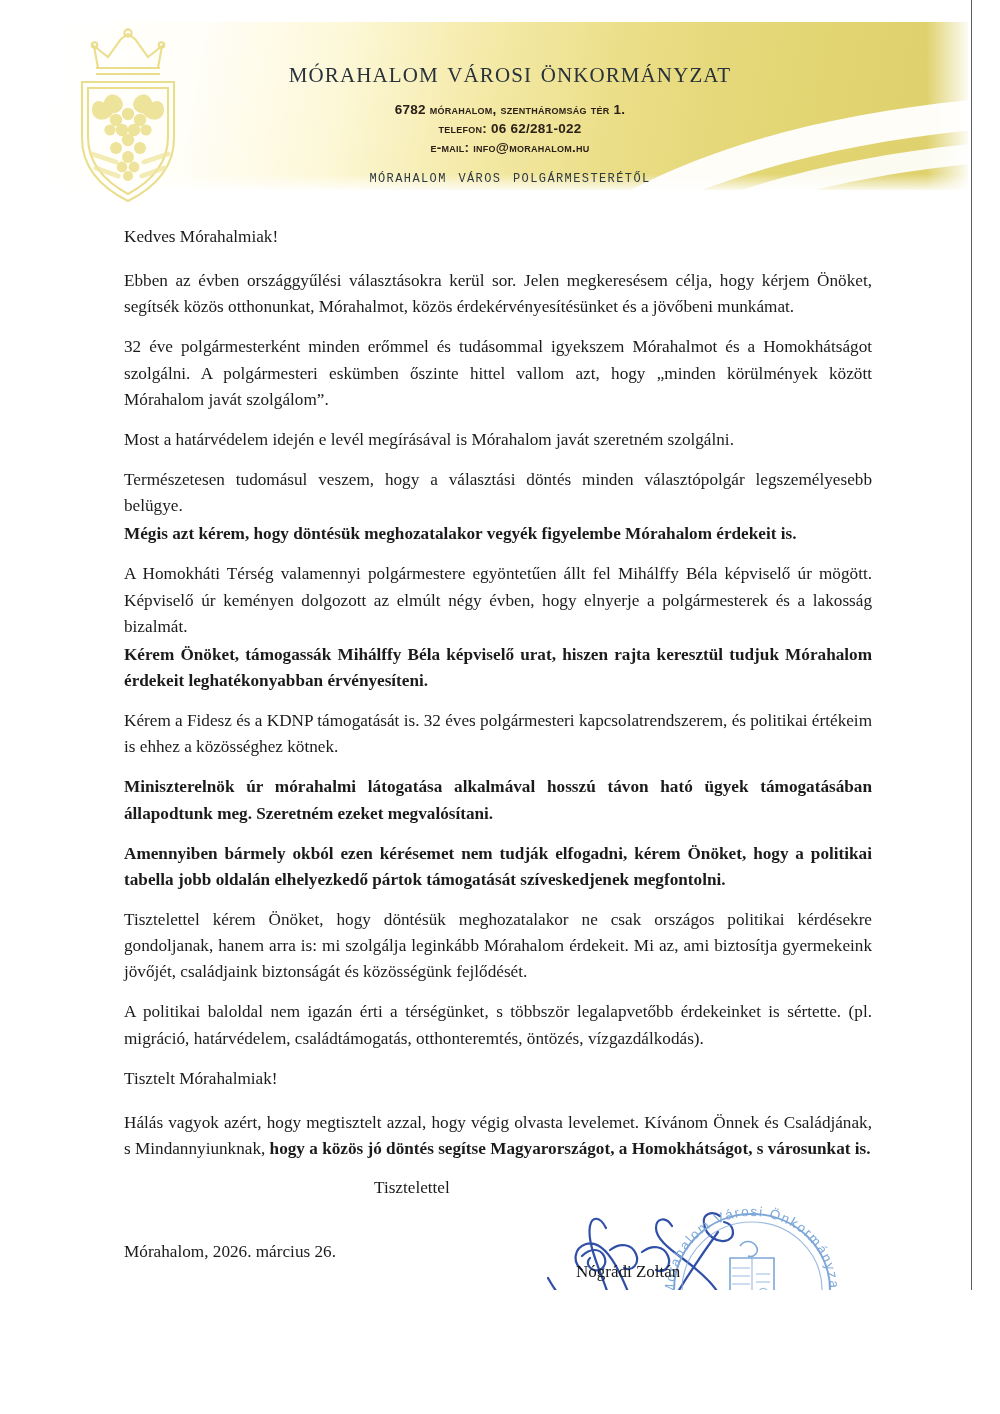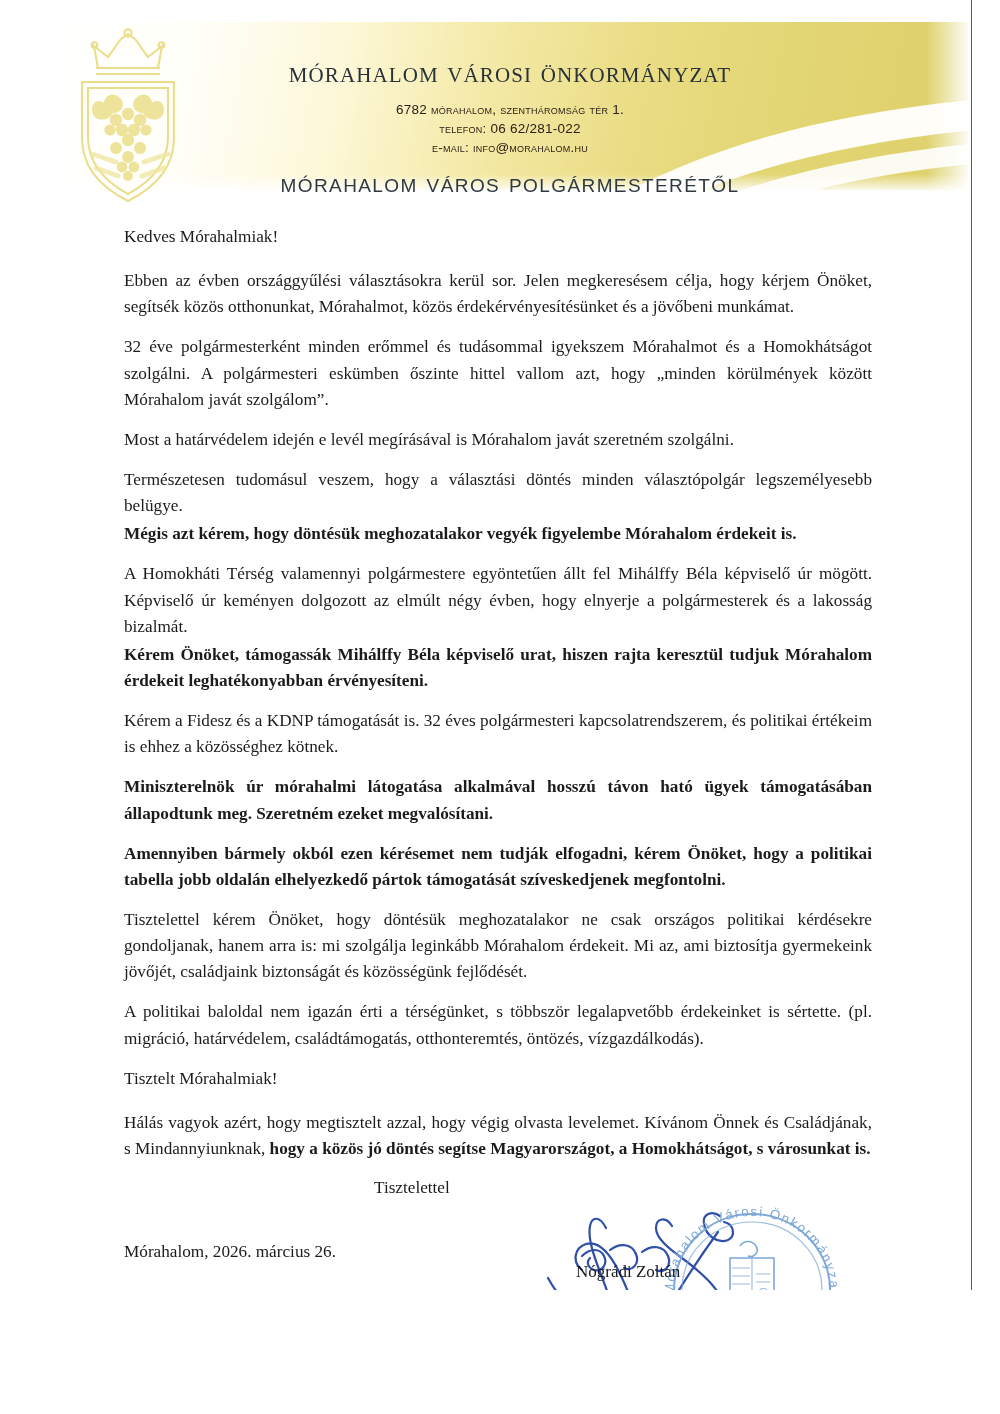--- a/index.html
+++ b/index.html
@@ -99,32 +99,32 @@
     font-variant: small-caps;
     text-transform: lowercase;
     font-weight: 400;
     line-height: 1.05;
     margin-top: 32px;
     white-space: nowrap;
   }
   .org-contact {
     font-family: "Liberation Sans", "DejaVu Sans", sans-serif;
     font-size: 13.5px;
-    font-weight: 400;
+    font-weight: 700;
     color: #2b2017;
     letter-spacing: .25px;
     line-height: 1.42;
     margin-top: 12px;
     font-variant: small-caps;
     text-transform: lowercase;
   }
   .org-contact span { display: block; white-space: nowrap; }
   .org-from {
-    font-family: Liberation Sans, sans-serif;
-    font-size: 27px;
+    font-family: Liberation Mono, monospace;
+    font-size: 17px;
     color: #2e3940;
     font-variant: small-caps;
     text-transform: lowercase;
     letter-spacing: 1.4px;
     margin-top: 11px;
     white-space: nowrap;
   }
 
   
   .body-col {

